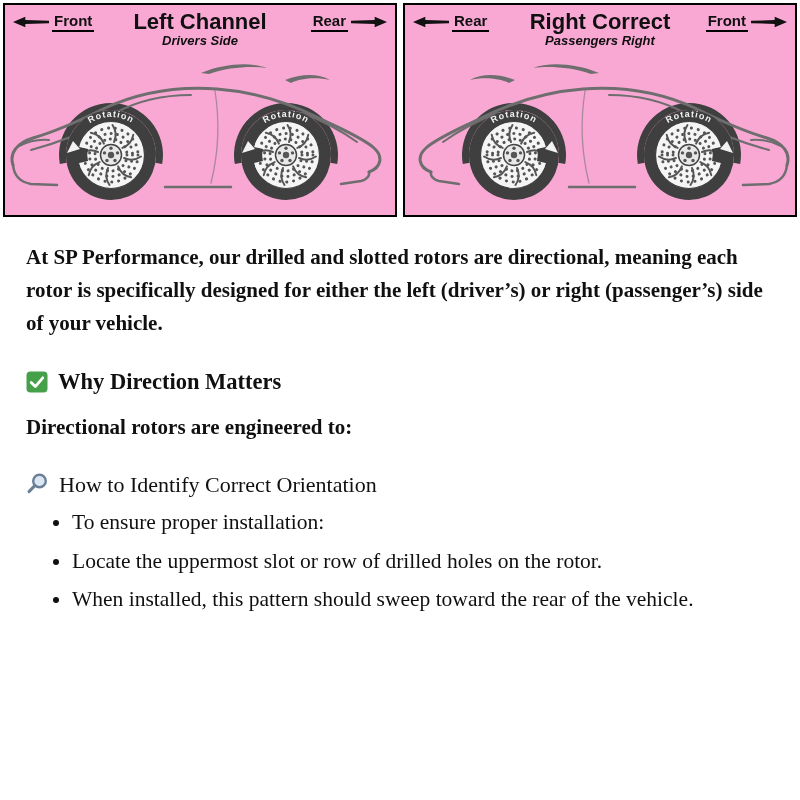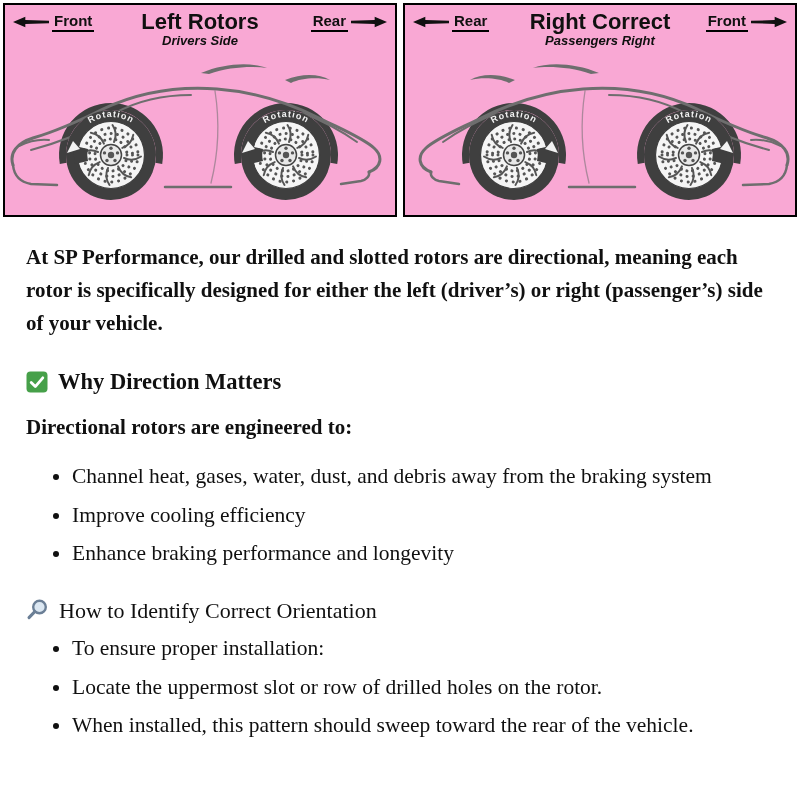--- a/index.html
+++ b/index.html
@@ -91,21 +91,21 @@
 
   <div class="panel">
     <div class="panel-header">
       <div class="corner cl">
         <svg class="ic" width="36" height="12" viewBox="0 0 38 12">
             <path d="M0,6 L13,0.5 L13,4 L38,4.8 L38,7.2 L13,8 L13,11.5 Z" fill="#111"></path>
           </svg>
         <span class="dir-text">Front</span>
       </div>
       <div class="titles">
-        <div class="panel-title">Left Rotors</div>
+        <div class="panel-title">Left Channel</div>
         <div class="panel-sub">Drivers Side</div>
       </div>
       <div class="corner cr">
         <span class="dir-text">Rear</span>
         <svg class="ic" width="36" height="12" viewBox="0 0 38 12">
             <path d="M38,6 L25,0.5 L25,4 L0,4.8 L0,7.2 L25,8 L25,11.5 Z" fill="#111"></path>
           </svg>
       </div>
     </div>
     <svg class="car-svg" viewBox="0 0 390 162">
@@ -173,25 +173,20 @@
   <h2 class="sec">
     <svg class="ic" width="22" height="22" viewBox="0 0 22 22">
       <rect x="0.5" y="0.5" width="21" height="21" rx="4" fill="#46a049"></rect>
       <path d="M5.2,11.5 L9.3,15.6 L16.8,6.8" fill="none" stroke="#fff" stroke-width="2.8" stroke-linecap="round" stroke-linejoin="round"></path>
     </svg>
     <span>Why Direction Matters</span>
   </h2>
 
   <p>Directional rotors are engineered to:</p>
 
-  <ul class="blist">
-    <li>Channel heat, gases, water, dust, and debris away from the braking system</li>
-    <li>Improve cooling efficiency</li>
-    <li>Enhance braking performance and longevity</li>
-  </ul>
 
   <h3 class="sec">
     <svg class="ic" width="23" height="23" viewBox="0 0 23 23">
       <circle cx="13.5" cy="9" r="6.3" fill="#dbe7f2" stroke="#6b7f96" stroke-width="2.4"></circle>
       <line x1="8.8" y1="13.6" x2="3" y2="19.6" stroke="#6b7f96" stroke-width="3" stroke-linecap="round"></line>
     </svg>
     <span>How to Identify Correct Orientation</span>
   </h3>
 
   <ul class="blist">

